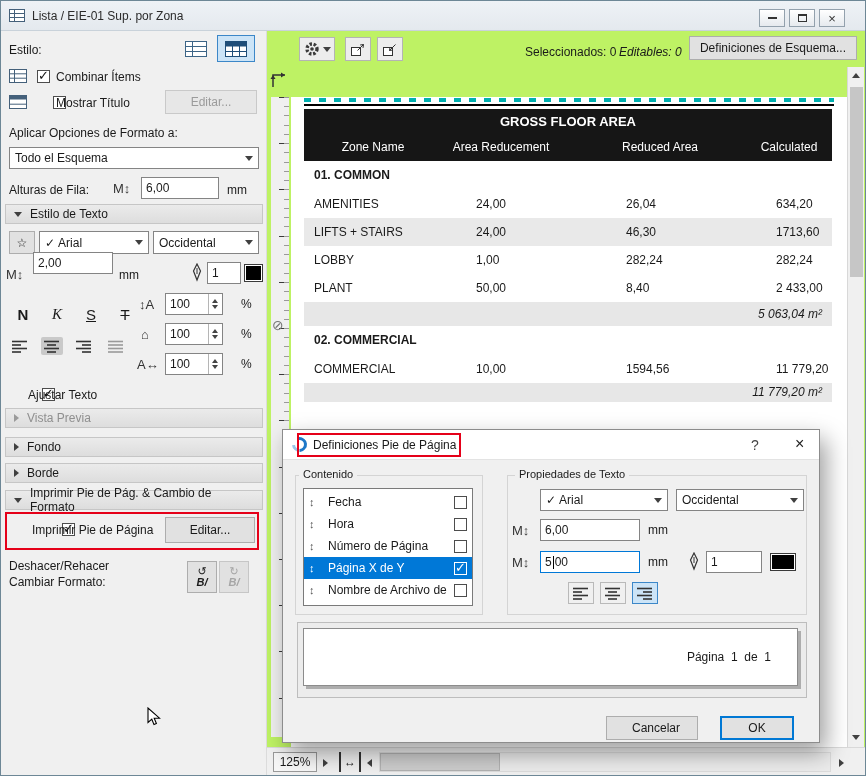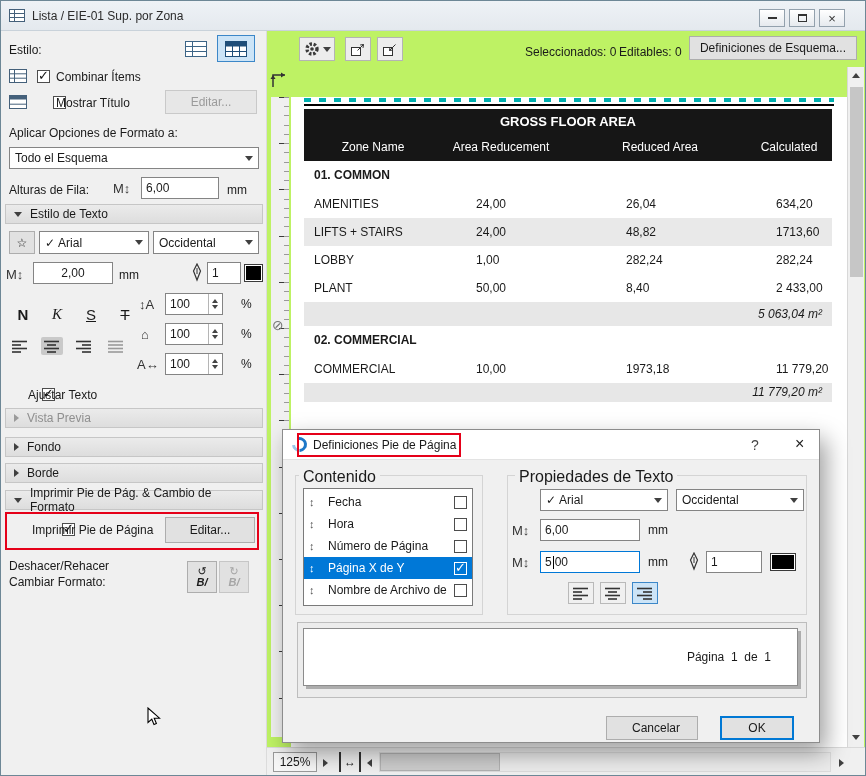--- a/index.html
+++ b/index.html
@@ -112,21 +112,21 @@
   .fitbox { position:absolute; left:72px; top:4px; width:22px; height:20px; border-left:2px solid #333; border-right:2px solid #333;
             display:flex; align-items:center; justify-content:center; font-size:12px; }
 
   
   .dialog { position:absolute; left:281px; top:428px; width:538px; height:314px; background:#f0f0f0;
             border:1px solid #8c8c8c; box-shadow:6px 10px 22px rgba(0,0,0,.38); z-index:100; }
   .dlg-title { position:absolute; left:0; top:0; width:100%; height:30px; background:#fff; border-bottom:1px solid #e3e3e3; }
   .logo { position:absolute; left:9px; top:7px; width:15px; height:15px; border-radius:50%;
           border:3px solid #1e78c8; border-bottom-color:#9cc6e8; border-left-color:transparent; transform:rotate(40deg); }
   .groupbox { position:absolute; border:1px solid #d4d4d4; }
-  .grouplabel { position:absolute; background:#f0f0f0; padding:0 4px; font-size:16px; z-index:2; }
+  .grouplabel { position:absolute; background:#f0f0f0; padding:0 4px; font-size:11px; z-index:2; }
   .listbox { position:absolute; background:#fff; border:1px solid #7a7a7a; padding-top:2px; }
   .li { height:22px; display:flex; align-items:center; padding:0 5px; gap:7px; font-size:12px; }
   .li .handle { color:#555; font-size:11px; width:12px; }
   .li .li-label { flex:1; white-space:nowrap; overflow:hidden; }
   .li.sel { background:#0078d7; color:#fff; }
   .li.sel .handle { color:#fff; }
   .dlg-alibtn { position:absolute; width:26px; height:22px; display:flex; align-items:center; justify-content:center;
                 background:#f0f0f0; border:1px solid #b9b9b9; }
   .dlg-alibtn.sel { background:#cce4f7; border:1px solid #3c87c8; }
   .pvframe { position:absolute; background:#ececec; border:1px solid #bdbdbd; }
@@ -228,21 +228,21 @@
       <span class="spacer"></span>
         <span class="tri-d"></span>
     </div>
     <div class="combo a" style="left:152px;top:200px;width:106px;height:23px;">
       <span>Occidental</span>
       <span class="spacer"></span>
         <span class="tri-d"></span>
     </div>
 
     <span class="iconglyph" style="left:5px;top:236px;">M↕</span>
-    <div class="tinput a" style="left:32px;top:231px;width:80px;height:22px;justify-content:center;">
+    <div class="tinput a" style="left:32px;top:221px;width:80px;height:22px;">
       <span>2,00</span>
     </div>
     <span class="lbl" style="left:118px;top:237px;">mm</span>
     <svg class="a" style="left:190px;top:232px;" width="12" height="19">
         <path d="M6 1 L9.5 8 L6 17 L2.5 8 Z" fill="none" stroke="#333" stroke-width="1.2"></path>
         <line x1="6" y1="5" x2="6" y2="11" stroke="#333"></line>
       </svg>
     <div class="tinput a" style="left:206px;top:231px;width:34px;height:22px;">
       <span>1</span>
     </div>
@@ -382,21 +382,21 @@
         <path d="M7.5 8.5 L13.5 2.5 M13.5 2.5 l-3.4 0.5 M13.5 2.5 l-0.5 3.4" stroke="#333" fill="none"></path>
       </svg>
   </div>
   <div class="toolbtn" style="left:376px;top:36px;width:26px;">
     <svg width="16" height="15">
         <rect x="1.5" y="5.5" width="9" height="8" fill="#fff" stroke="#333"></rect>
         <path d="M13.5 2.5 L7.5 8.5 M7.5 8.5 l3.4 -0.5 M7.5 8.5 l0.5 -3.4" stroke="#333" fill="none"></path>
       </svg>
   </div>
   <span class="lbl" style="left:524px;top:44px;">Seleccionados: 0</span>
-  <span class="lbl" style="left:618px;top:44px;">Editables: 0</span>
+  <span class="lbl" style="left:618px;top:44px;font-style:italic;">Editables: 0</span>
   <button class="btn a" style="left:688px;top:35px;width:168px;height:24px;">Definiciones de Esquema...</button>
 
   <svg class="a" style="left:268px;top:70px;" width="20" height="20">
       <path d="M4 16 V4 H16" fill="none" stroke="#333" stroke-width="1.5"></path>
       <path d="M4 4 l-2.5 4 h5 Z" fill="#333" transform="rotate(0 4 4)"></path>
       <path d="M16 4 l-4 -2.5 v5 Z" fill="#333"></path>
     </svg>
   <div class="h-ruler">
     <span class="lbl" style="left:231px;top:4px;transform:translateX(-50%);">50</span>
     <span class="lbl" style="left:462px;top:4px;transform:translateX(-50%);">100</span>
@@ -425,21 +425,21 @@
 
       <div class="trow" style="top:81px;height:28px;line-height:28px;">
         <span class="cc0">AMENITIES</span>
         <span class="cc1">24,00</span>
         <span class="cc2">26,04</span>
         <span class="cc3">634,20</span>
       </div>
       <div class="trow shade" style="top:109px;height:28px;line-height:28px;">
         <span class="cc0">LIFTS + STAIRS</span>
         <span class="cc1">24,00</span>
-        <span class="cc2">48,82</span>
+        <span class="cc2">46,30</span>
         <span class="cc3">1713,60</span>
       </div>
       <div class="trow" style="top:137px;height:28px;line-height:28px;">
         <span class="cc0">LOBBY</span>
         <span class="cc1">1,00</span>
         <span class="cc2">282,24</span>
         <span class="cc3">282,24</span>
       </div>
       <div class="trow" style="top:165px;height:28px;line-height:28px;">
         <span class="cc0">PLANT</span>
@@ -450,21 +450,21 @@
       <div class="trow sub" style="top:193px;height:24px;line-height:24px;">
         <span class="subtxt">5 063,04 m²</span>
       </div>
 
       <div class="trow grp" style="top:217px;height:29px;line-height:29px;">
         <span class="cc0">02. COMMERCIAL</span>
       </div>
       <div class="trow" style="top:246px;height:28px;line-height:28px;">
         <span class="cc0">COMMERCIAL</span>
         <span class="cc1">10,00</span>
-        <span class="cc2">1973,18</span>
+        <span class="cc2">1594,56</span>
         <span class="cc3">11 779,20</span>
       </div>
       <div class="trow sub" style="top:274px;height:19px;line-height:19px;">
         <span class="subtxt">11 779,20 m²</span>
       </div>
     </div>
   </div>
 
   <div class="vscroll">
     <span class="tri-u a" style="left:4px;top:6px;"></span>

